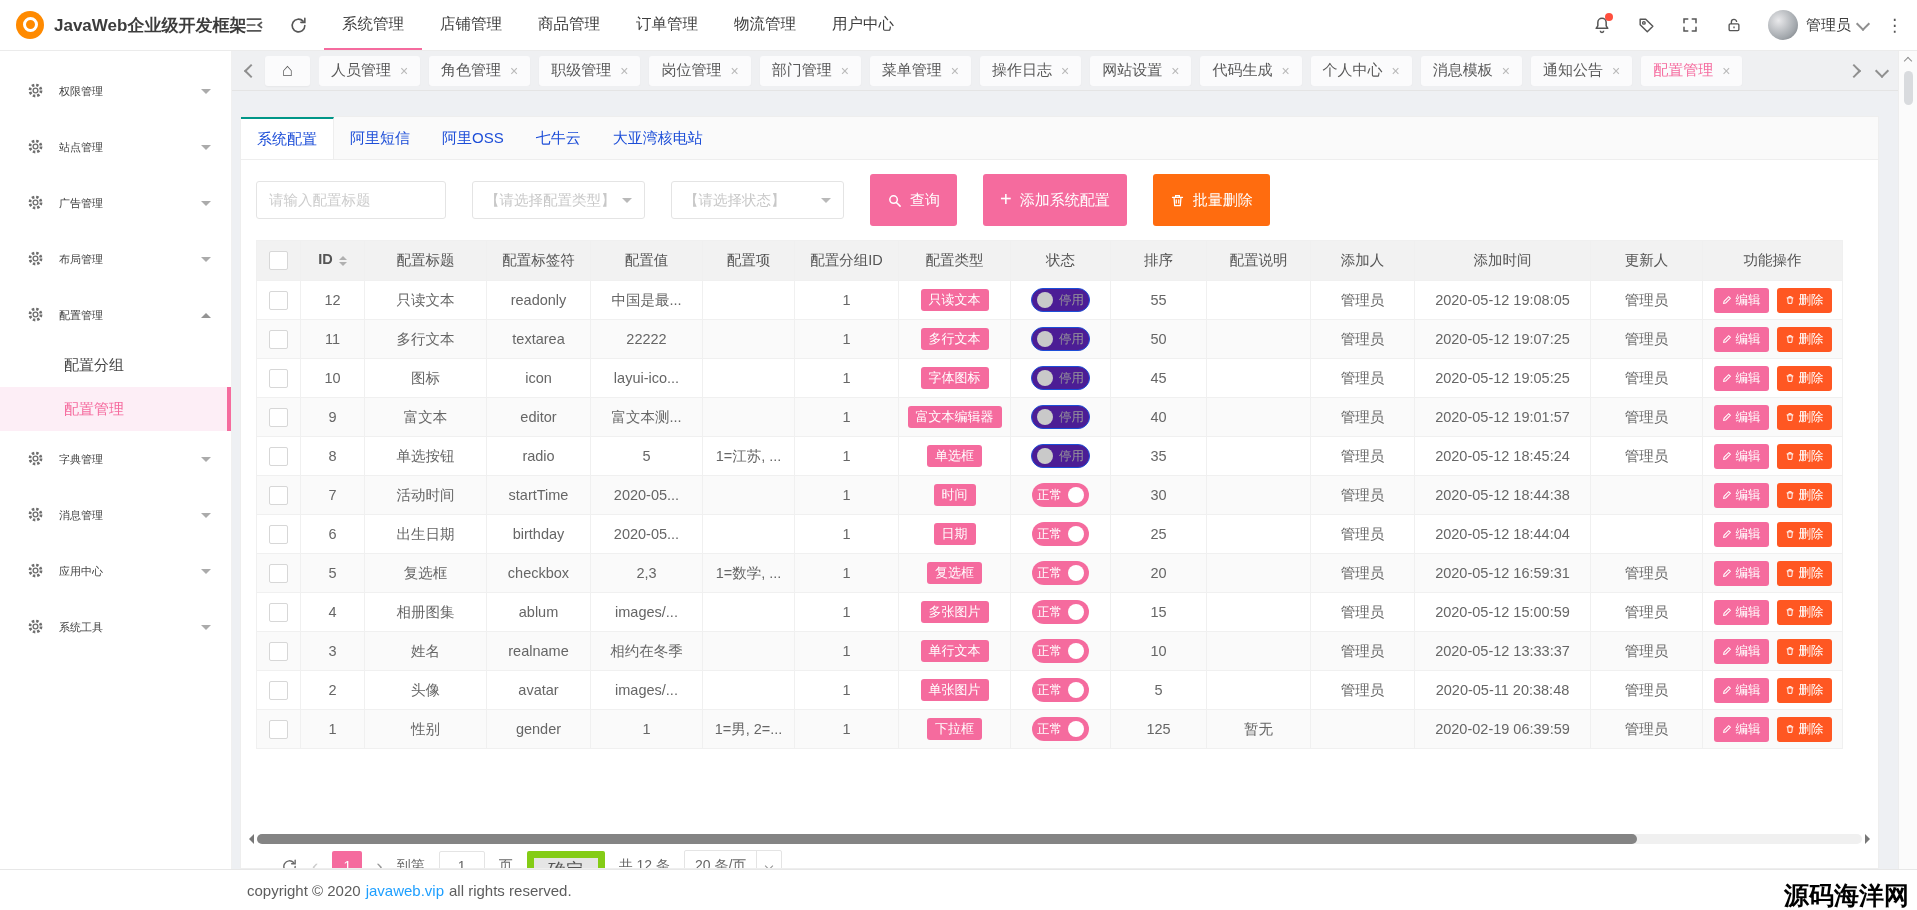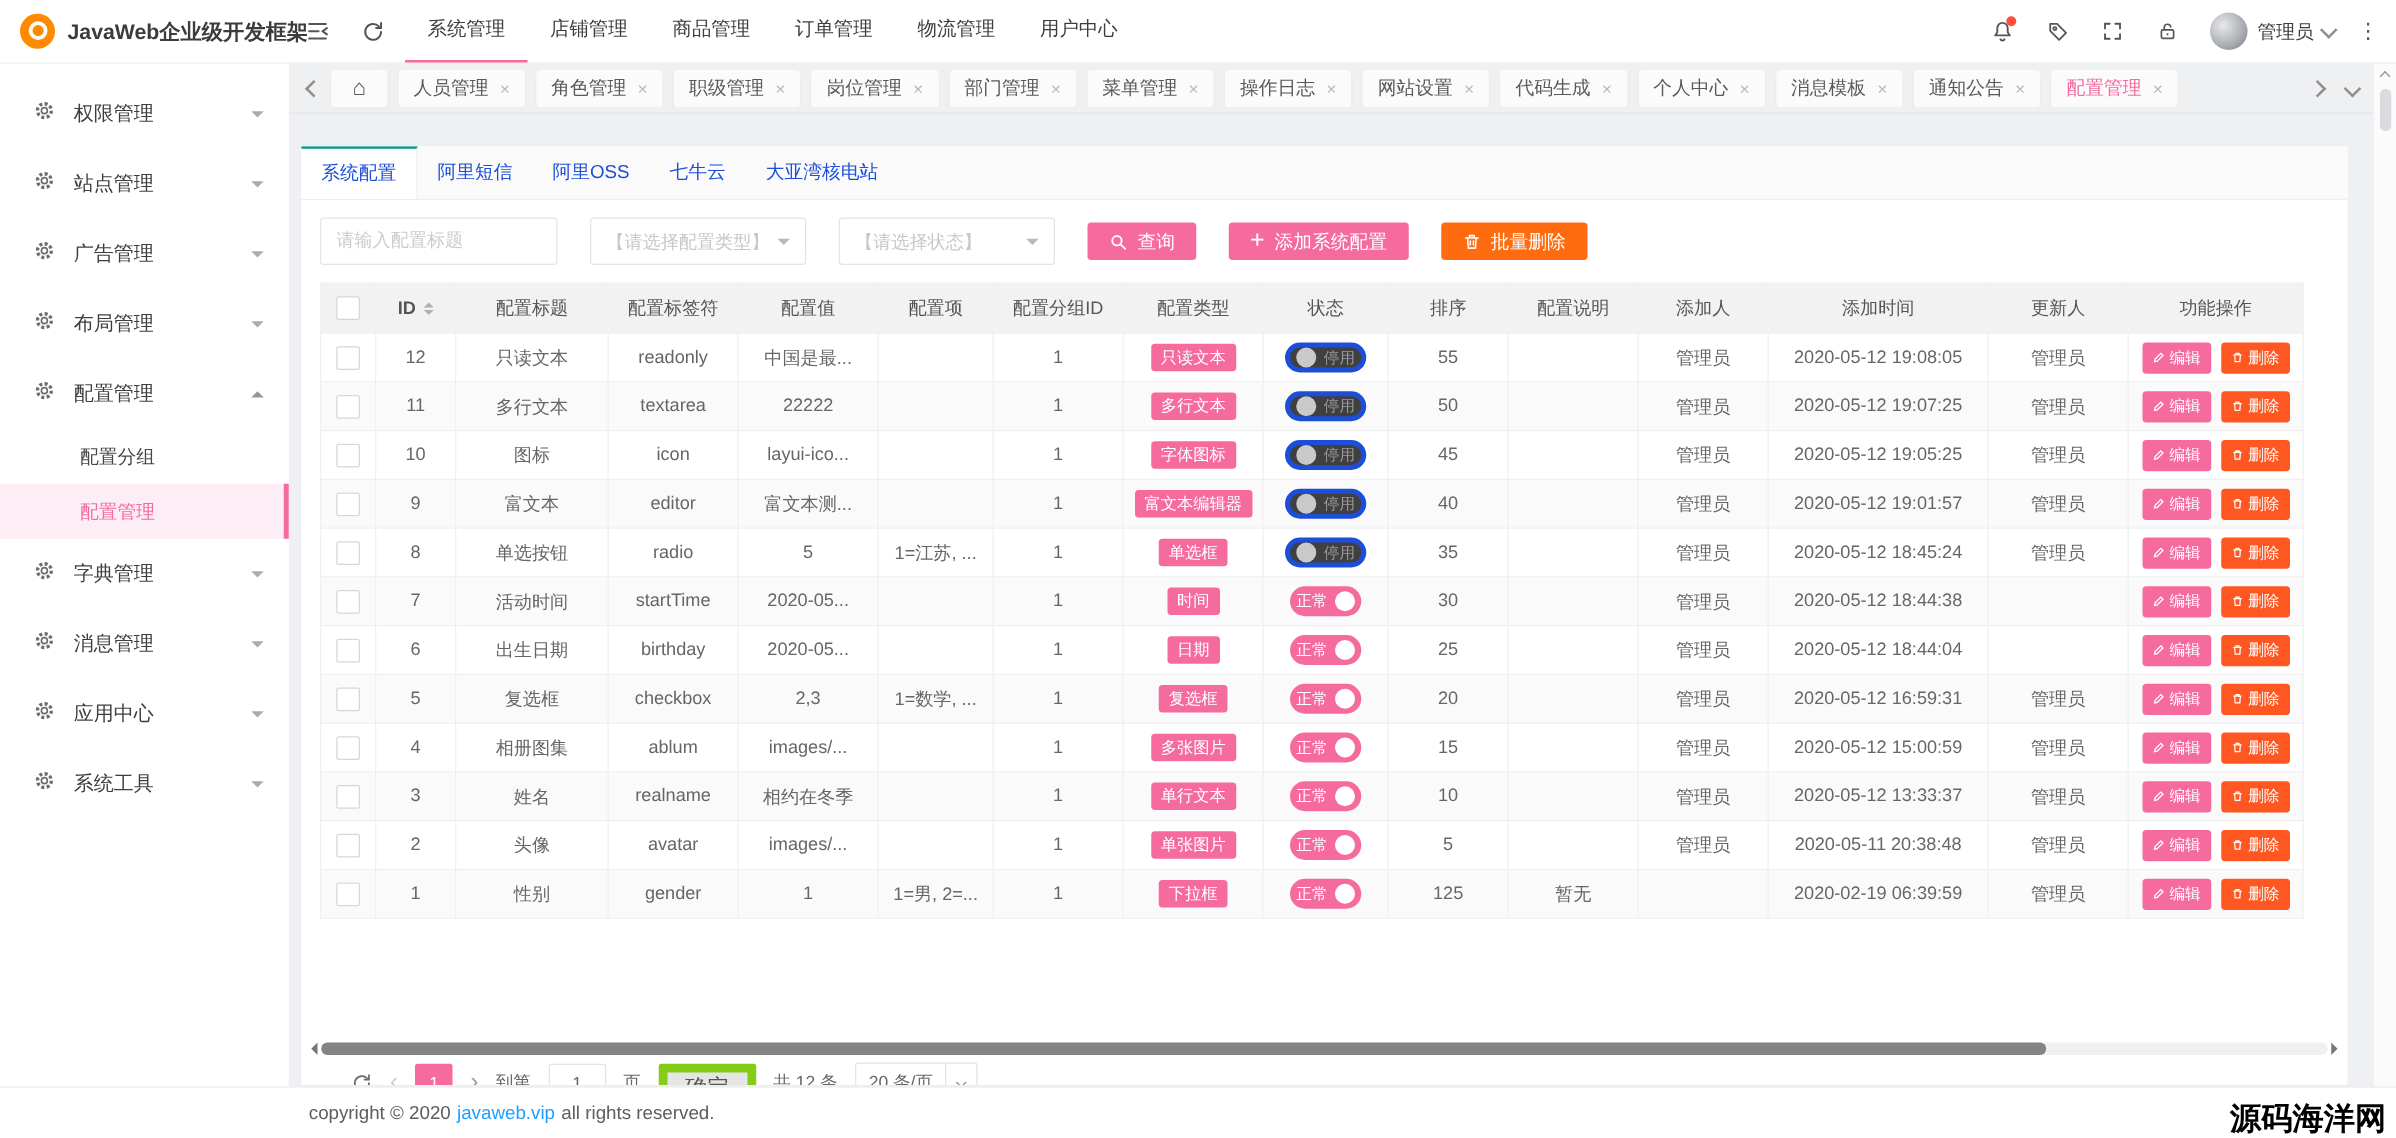--- a/index.html
+++ b/index.html
@@ -26,21 +26,21 @@
 .chev{display:inline-block;width:8px;height:8px;border-right:2px solid #8f8f8f;border-bottom:2px solid #8f8f8f}
 .chev.down{transform:rotate(45deg)}
 .chev.right{transform:rotate(-45deg)}
 .chev.left{transform:rotate(135deg)}
 .chev.up{transform:rotate(225deg)}
 .chev.xs{width:5px;height:5px;border-width:1.5px}
 .user-caret{margin-left:7px;margin-top:-3px}
 
 .below{display:flex;height:818px}
 .sidebar{width:232px;flex:0 0 232px;background:#fff;border-right:1px solid #f0f0f0;box-sizing:border-box;padding-top:12px}
-.side-item{height:56px;display:flex;align-items:center;gap:14px;padding:0 20px 0 26px;font-size:16px;color:#3e3e3e;cursor:pointer}
+.side-item{height:56px;display:flex;align-items:center;gap:14px;padding:0 20px 0 26px;font-size:11px;color:#3e3e3e;cursor:pointer}
 .side-caret{margin-left:auto;width:0;height:0;border:5px solid transparent;border-top-color:#ababab;margin-top:5px}
 .side-item.expanded .side-caret{border-top-color:transparent;border-bottom-color:#949494;margin-top:-5px}
 .side-sub{height:44px;display:flex;align-items:center;padding-left:64px;font-size:15px;color:#464646;cursor:pointer;box-sizing:border-box}
 .side-sub.active{color:var(--pink);background:#fdeef6;border-right:4px solid var(--pink)}
 .right-col{flex:1;display:flex;flex-direction:column;position:relative;min-width:0}
 
 .tabsbar{height:40px;background:#eff0f2;border-bottom:1px solid #e4e4e4;display:flex;align-items:center;gap:9px;
   padding:0 30px 0 14px;box-sizing:border-box}
 .tab-strip{display:flex;gap:9px;flex:1;overflow:hidden}
 .chip{height:30px;background:#fbfbfc;border-radius:3px;display:flex;align-items:center;gap:9px;padding:0 12px;
@@ -57,21 +57,21 @@
 .ptab{height:42px;line-height:42px;padding:0 16px;font-size:15px;color:#1d4ed8;cursor:pointer;box-sizing:border-box}
 .ptab.active{background:#fff;border-top:2px solid var(--teal);border-right:1px solid #eee;line-height:39px}
 
 .toolbar{display:flex;align-items:center;margin:14px 15px;gap:26px}
 .tb-input{width:190px;height:38px;border:1px solid #e4e4e4;border-radius:3px;padding:16px 12px;font-size:14.5px;
   color:#666;box-sizing:border-box;outline:none;font-family:inherit}
 .tb-input::placeholder{color:#ccc}
 .tb-select{width:173px;height:38px;border:1px solid #e4e4e4;border-radius:3px;display:flex;align-items:center;
   justify-content:space-between;padding:0 12px;font-size:14.5px;color:#c8c8c8;box-sizing:border-box;background:#fff;cursor:pointer}
 .tri-down{width:0;height:0;border:5px solid transparent;border-top-color:#b9b9b9;margin-top:5px}
-.btn{height:30px;border:none;border-radius:3px;color:#fff;font-size:15px;display:inline-flex;align-items:center;
+.btn{height:52px;border:none;border-radius:3px;color:#fff;font-size:15px;display:inline-flex;align-items:center;
   gap:8px;padding:0 17px;cursor:pointer;font-family:inherit}
 .btn.pink{background:var(--pink)}
 .btn.orange{background:var(--orange)}
 .btn .plus{font-size:20px;line-height:1;margin-top:-2px}
 .btn em{font-style:normal}
 
 .table-wrap{margin:0 15px}
 table.grid{border-collapse:collapse;table-layout:fixed;width:1586px;font-size:14.5px;color:#666}
 .grid th,.grid td{border:1px solid #f0f0f0;text-align:center;overflow:hidden;white-space:nowrap;
   text-overflow:ellipsis;box-sizing:border-box}
@@ -81,21 +81,21 @@
 .col-ops{border-left:1px solid #e0e0e0 !important}
 .cb{display:inline-block;width:17px;height:17px;border:1px solid #d7d7d7;border-radius:2px;background:#fff;
   vertical-align:middle;cursor:pointer}
 .sort{display:inline-flex;flex-direction:column;gap:2px;margin-left:6px;vertical-align:middle}
 .s-up{width:0;height:0;border:4px solid transparent;border-bottom-color:#b0b0b0}
 .s-dn{width:0;height:0;border:4px solid transparent;border-top-color:#b0b0b0}
 .ttag{display:inline-block;background:var(--pink);color:#fff;font-size:13px;padding:3px 8px;border-radius:3px;line-height:1.3}
 .switch{display:inline-flex;align-items:center;height:24px;border-radius:13px;font-size:12.5px;padding:0 5px;gap:6px;
   box-sizing:border-box;cursor:pointer;min-width:56px;justify-content:center}
 .switch em{font-style:normal}
-.switch.off{border:4px solid #1d4ed8;background:#404040;color:#999}
+.switch.off{border:1px solid #1d4ed8;background:#4c1d95;color:#999}
 .switch.off .knob{background:#c9c9c9}
 .switch.on{background:var(--pink);color:#fff}
 .switch.on .knob{background:#fff}
 .knob{width:16px;height:16px;border-radius:50%;display:inline-block}
 .op{display:inline-flex;align-items:center;gap:4px;height:25px;padding:0 8px;border-radius:3px;color:#fff;
   font-size:12.5px;cursor:pointer}
 .op em{font-style:normal}
 .op.edit{background:var(--pink)}
 .op.del{background:var(--danger);margin-left:8px}
 

